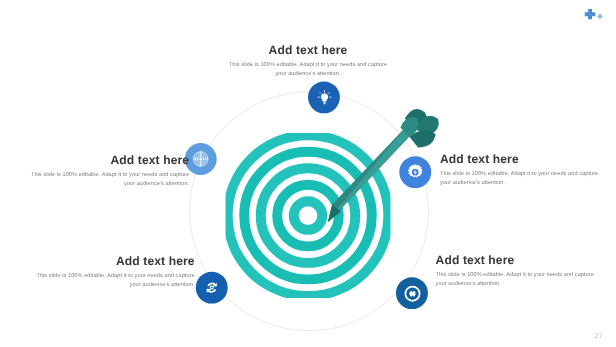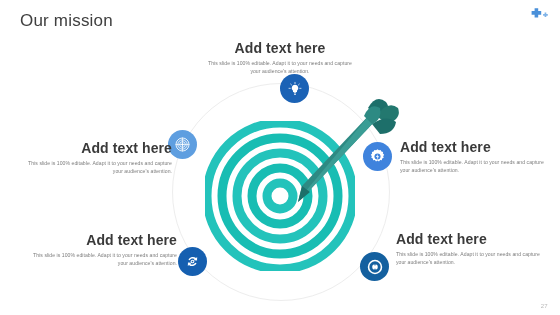--- a/index.html
+++ b/index.html
@@ -51,21 +51,21 @@
   .ibub svg{display:block;}
   .ic-top  {left:150px;top:2px;  background:#1b62b5;}
   .ic-left {left:38px; top:58px; background:#5e9ee0;}
   .ic-right{left:233px;top:70px; background:#3f83dd;}
   .ic-bl   {left:48px; top:175px;background:#155fb0;}
   .ic-br   {left:230px;top:180px;background:#14609f;}
 
   
   .tb{position:absolute;width:152px;}
   .tb .hd{
-    font-size:14px;font-weight:700;color:#3a3a3a;
+    font-size:11px;font-weight:700;color:#3a3a3a;
     margin:0 0 2.5px 0;letter-spacing:.1px;
   }
   .tb .bd{
     font-size:5.1px;color:#7d7d7d;line-height:1.62;
     letter-spacing:.05px;
   }
   .tb.r{text-align:right;}
   .tb.l{text-align:left;}
   .tb.c{text-align:center;}
 
@@ -73,21 +73,20 @@
   .t-left{left:20px; top:140px;}
   .t-rt  {left:400px;top:139px;}
   .t-bl  {left:25px; top:232px;}
   .t-br  {left:396px;top:231px;}
 </style>
 </head>
 <body>
 
 <div class="slide">
 
-  <div class="page-title">Our mission</div>
 
   <div class="logo">
     <svg viewBox="0 0 26 18" width="26" height="18">
       <path d="M7.6 5.1h3.0V2.2h3.6v2.9h3.0v3.6h-3.0v2.9h-3.6V8.7h-3.0z" fill="#4a90d9"></path>
       <path d="M19.1 8.0h1.5v-1.4h1.7v1.4h1.5v1.7h-1.5v1.4h-1.7V9.7h-1.5z" fill="#7fb3e8"></path>
     </svg>
   </div>
 
   <div class="page-num">27</div>
 

